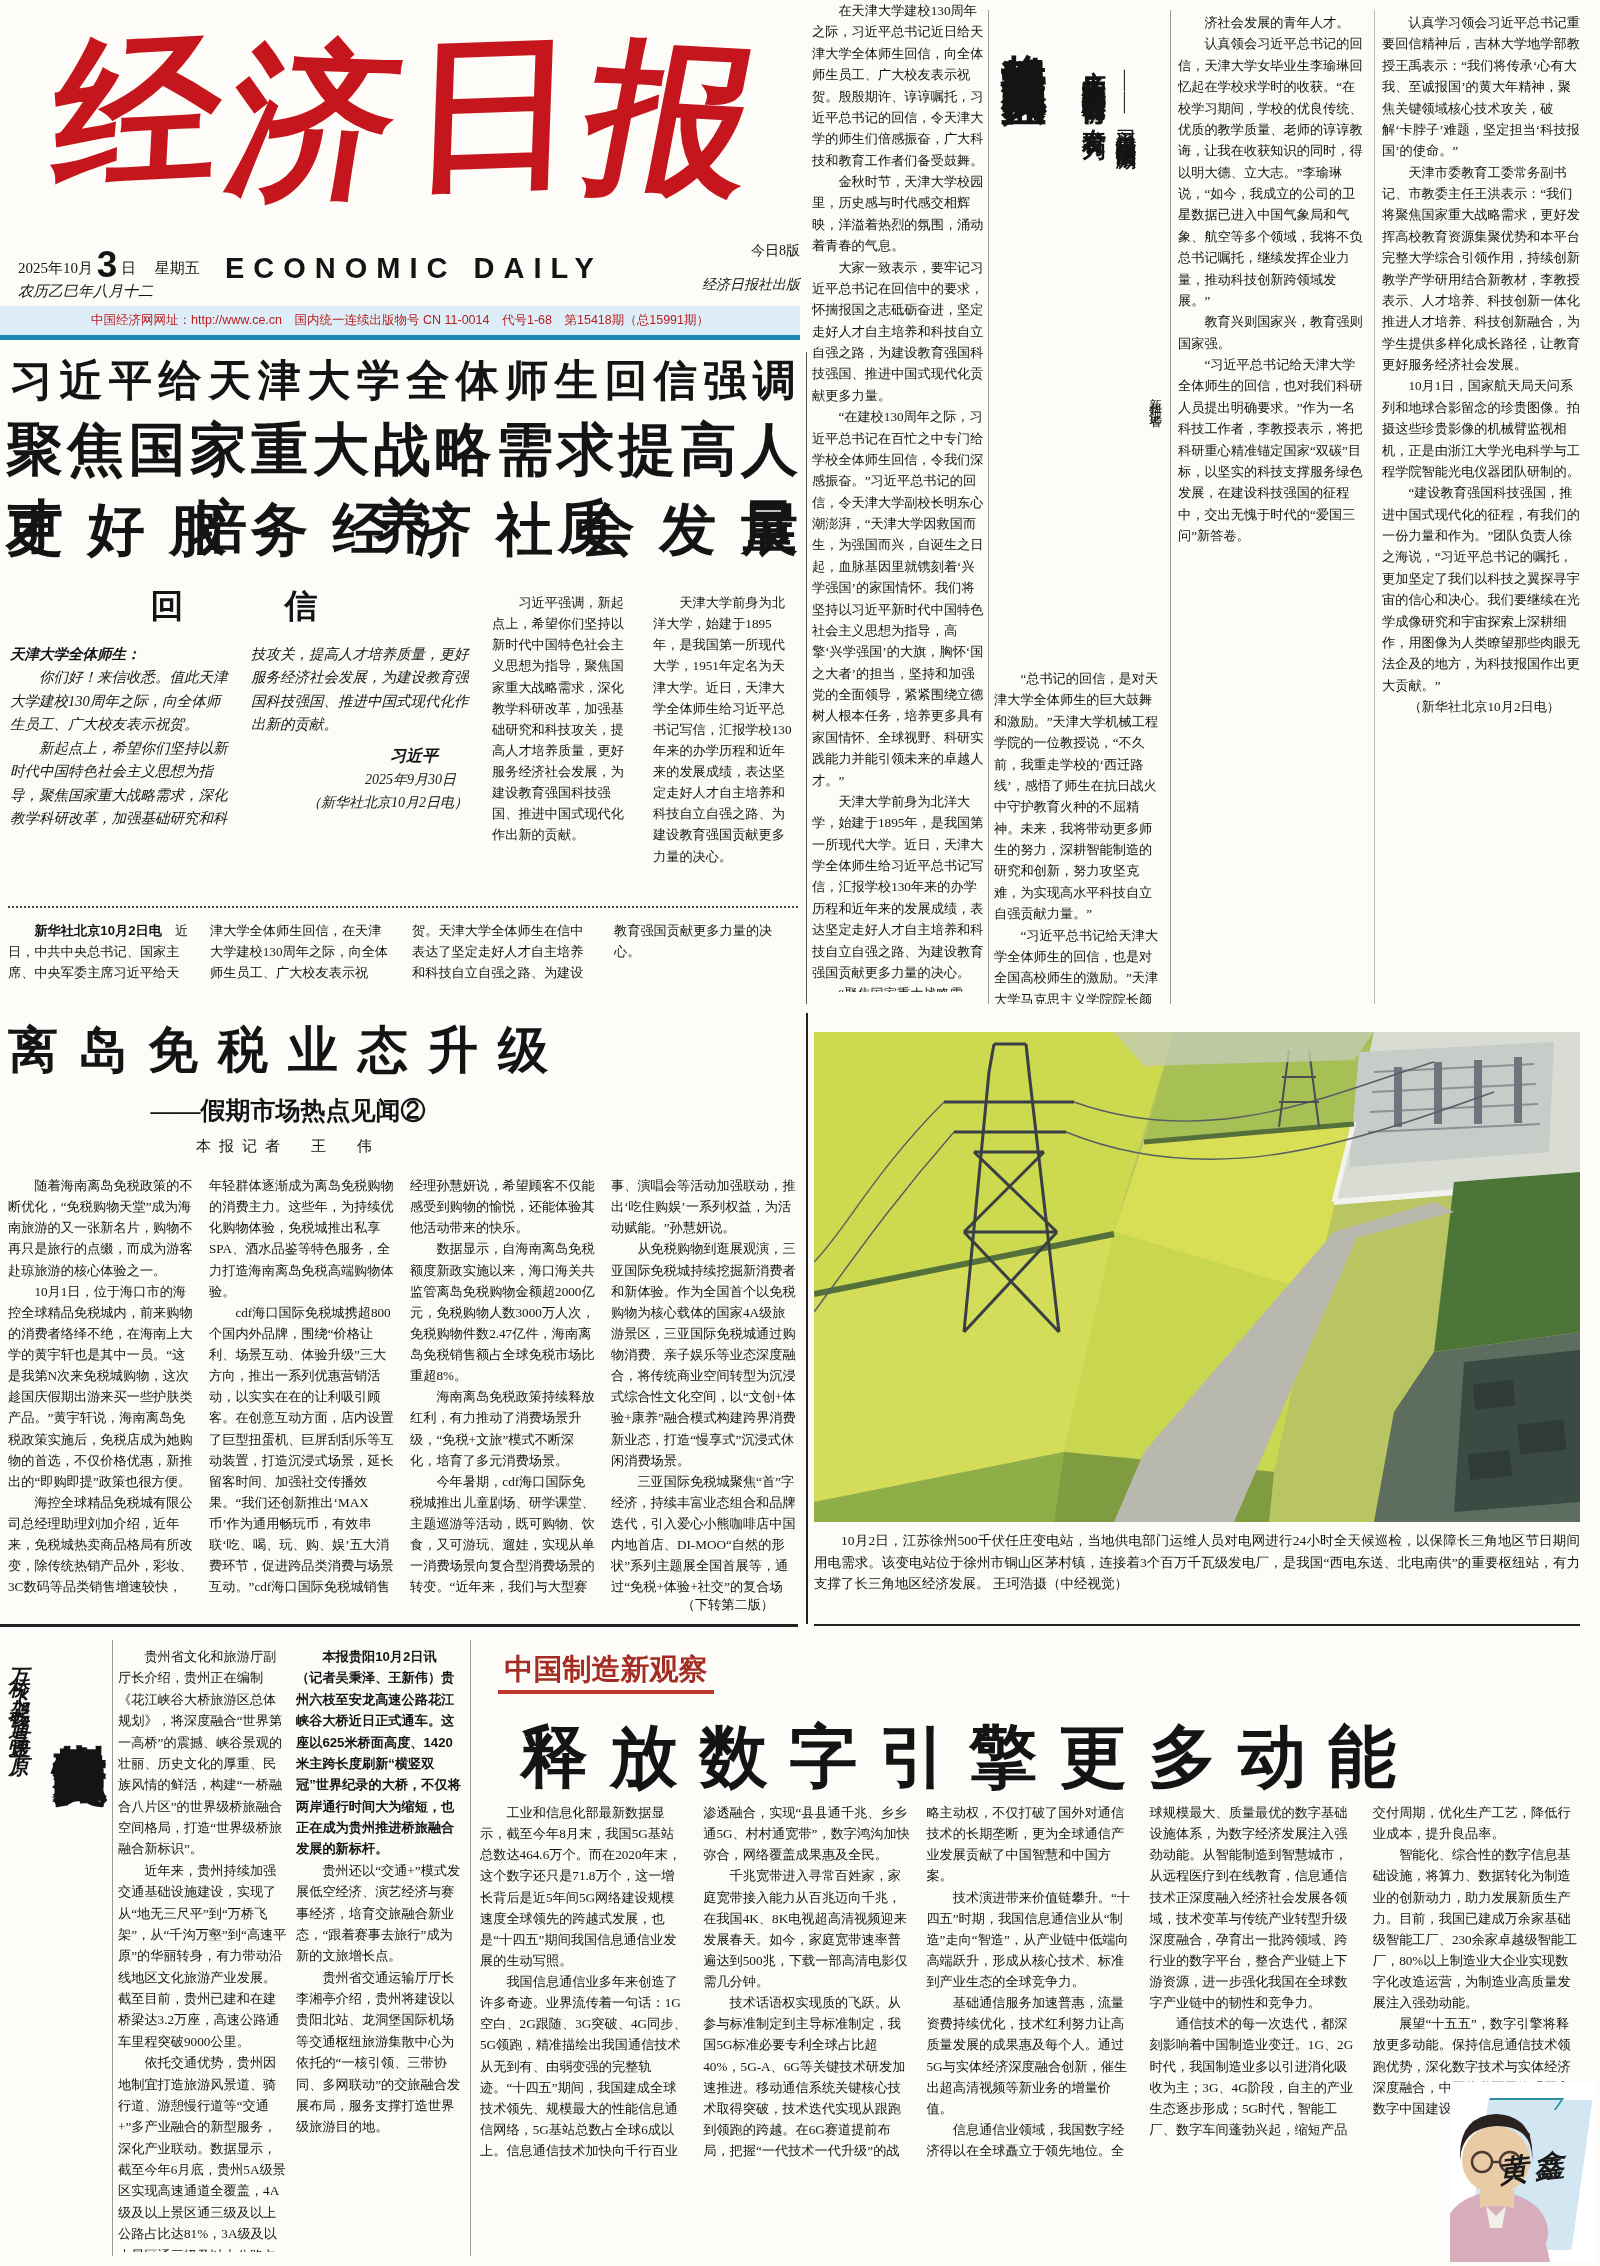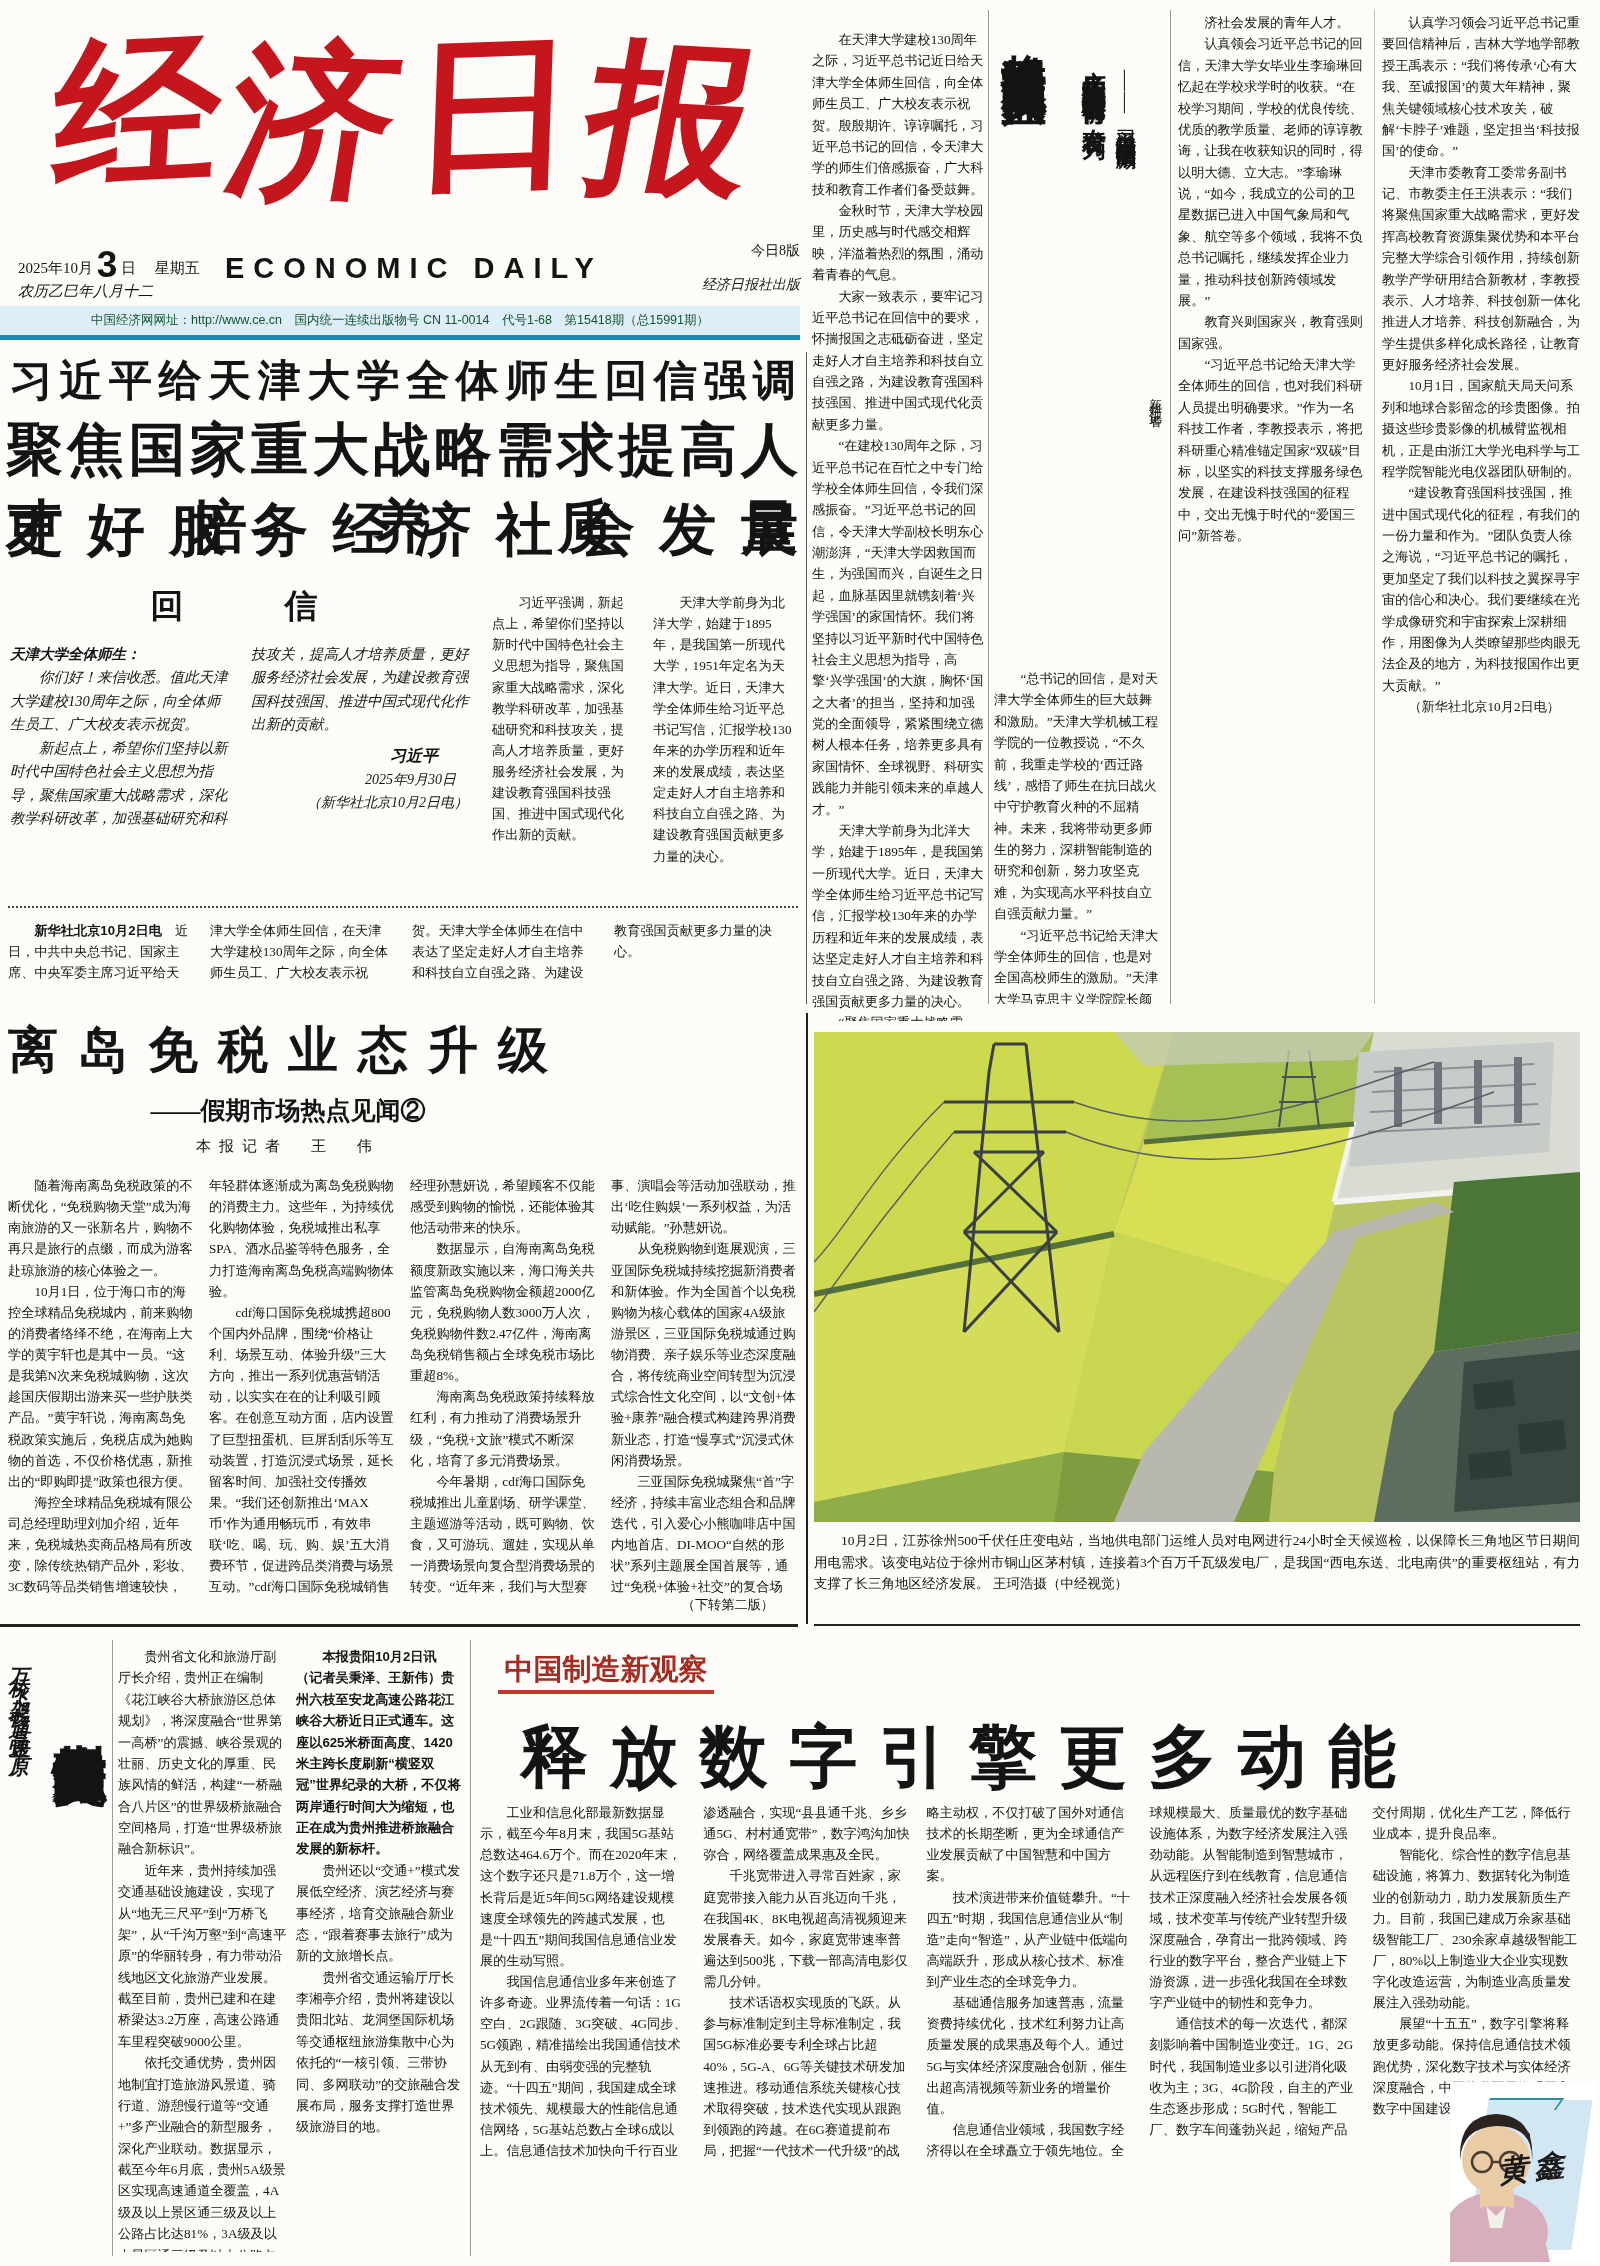--- a/index.html
+++ b/index.html
@@ -15,21 +15,21 @@
   #masthead span:nth-child(4){transform:skewX(-8deg) rotate(3deg) translateY(6px);}
   #dateblock{position:absolute;left:18px;top:244px;font-size:15px;white-space:nowrap;}
   #dateblock .big-day{font-size:37px;font-weight:bold;font-family:"Liberation Sans",sans-serif;vertical-align:-4px;}
   #lunar{position:absolute;left:18px;top:282px;font-size:15px;font-style:italic;}
   #engname{position:absolute;left:196px;top:252px;font-size:29px;letter-spacing:9px;
            font-family:"Liberation Sans",sans-serif;font-weight:bold;margin-left:29px;}
   #edition{position:absolute;left:640px;top:243px;width:160px;text-align:right;font-size:14px;line-height:1.2;}
   #publisher{position:absolute;left:600px;top:276px;width:200px;text-align:right;font-size:14px;font-style:italic;}
   #infobar{position:absolute;left:0;top:306px;width:800px;height:29px;background:#ddeef8;
            border-bottom:5px solid #1d87b6;font-size:12.5px;line-height:29px;text-align:center;
-           font-family:"Liberation Sans",sans-serif;color:#14532d;}
+           font-family:"Liberation Sans",sans-serif;color:#b91c1c;}
   
   .vrule{position:absolute;width:1px;background:#555;}
   .hrule{position:absolute;height:2px;background:#222;}
   
   #lead-kicker{position:absolute;left:10px;top:352px;width:786px;font-size:43px;font-weight:bold;
                font-family:"Liberation Sans",sans-serif;text-align:justify;text-align-last:justify;}
   #lead-h1{position:absolute;left:6px;top:412px;width:792px;font-size:57px;font-weight:900;
            font-family:"Liberation Sans",sans-serif;letter-spacing:0px;text-align:justify;text-align-last:justify;}
   #lead-h2{position:absolute;left:6px;top:492px;width:792px;font-size:57px;font-weight:900;
            font-family:"Liberation Sans",sans-serif;text-align:justify;text-align-last:justify;}
@@ -150,21 +150,21 @@
   <div id="lead-side">
       <p>习近平强调，新起点上，希望你们坚持以新时代中国特色社会主义思想为指导，聚焦国家重大战略需求，深化教学科研改革，加强基础研究和科技攻关，提高人才培养质量，更好服务经济社会发展，为建设教育强国科技强国、推进中国式现代化作出新的贡献。</p>
       <p>天津大学前身为北洋大学，始建于1895年，是我国第一所现代大学，1951年定名为天津大学。近日，天津大学全体师生给习近平总书记写信，汇报学校130年来的办学历程和近年来的发展成绩，表达坚定走好人才自主培养和科技自立自强之路、为建设教育强国贡献更多力量的决心。</p>
     </div>
 
   <div id="dotted-rule"></div>
   <div id="lead-brief">
     <p><b>新华社北京10月2日电</b>　<span>近日，中共中央总书记、国家主席、中央军委主席习近平给天津大学全体师生回信，在天津大学建校130周年之际，向全体师生员工、广大校友表示祝贺。天津大学全体师生在信中表达了坚定走好人才自主培养和科技自立自强之路、为建设教育强国贡献更多力量的决心。</span></p>
   </div>
 
-  <div class="newscol" style="left:812px;top:29px;width:172px;height:992px;">
+  <div class="newscol" style="left:812px;top:0;width:172px;height:992px;">
       <p>在天津大学建校130周年之际，习近平总书记近日给天津大学全体师生回信，向全体师生员工、广大校友表示祝贺。殷殷期许、谆谆嘱托，习近平总书记的回信，令天津大学的师生们倍感振奋，广大科技和教育工作者们备受鼓舞。</p>
       <p>金秋时节，天津大学校园里，历史感与时代感交相辉映，洋溢着热烈的氛围，涌动着青春的气息。</p>
       <p>大家一致表示，要牢记习近平总书记在回信中的要求，怀揣报国之志砥砺奋进，坚定走好人才自主培养和科技自立自强之路，为建设教育强国科技强国、推进中国式现代化贡献更多力量。</p>
       <p>“在建校130周年之际，习近平总书记在百忙之中专门给学校全体师生回信，令我们深感振奋。”习近平总书记的回信，令天津大学副校长明东心潮澎湃，“天津大学因救国而生，为强国而兴，自诞生之日起，血脉基因里就镌刻着‘兴学强国’的家国情怀。我们将坚持以习近平新时代中国特色社会主义思想为指导，高擎‘兴学强国’的大旗，胸怀‘国之大者’的担当，坚持和加强党的全面领导，紧紧围绕立德树人根本任务，培养更多具有家国情怀、全球视野、科研实践能力并能引领未来的卓越人才。”</p>
       <p>天津大学前身为北洋大学，始建于1895年，是我国第一所现代大学。近日，天津大学全体师生给习近平总书记写信，汇报学校130年来的办学历程和近年来的发展成绩，表达坚定走好人才自主培养和科技自立自强之路、为建设教育强国贡献更多力量的决心。</p>
       <p>“聚焦国家重大战略需求”“加强基础研究和科技攻关”……第一时间学习了习近平总书记的回信，天津大学智能与计算学部电子信息专业学生挑战强烈地意识到了努力的方向。</p>
     </div>
 
   <div id="vhead-main">将科技报国之志融入强国复兴伟业</div>
   <div id="vhead-sub">广大学子和教育科技工作者砥砺前行、奋发有为</div>

